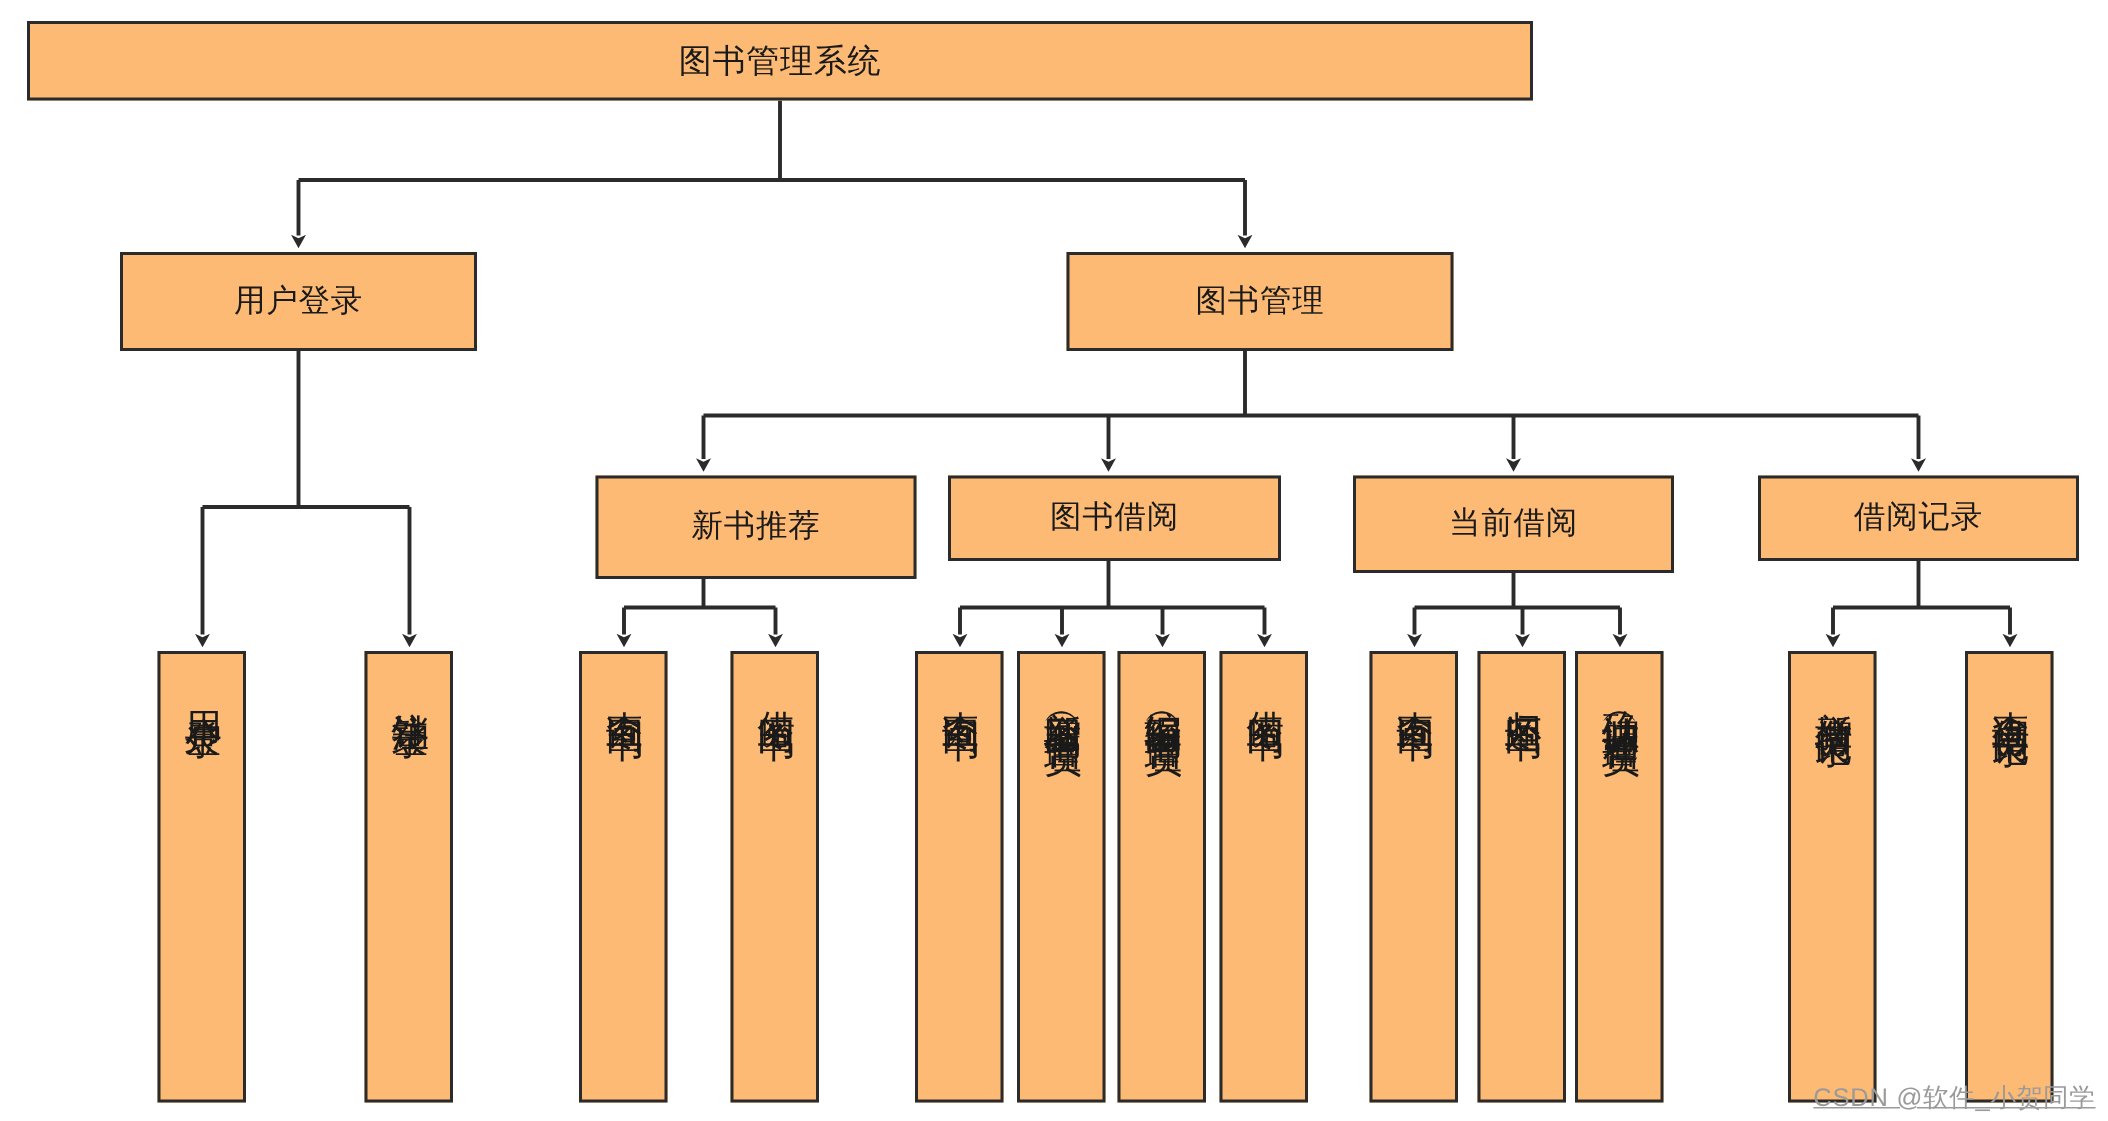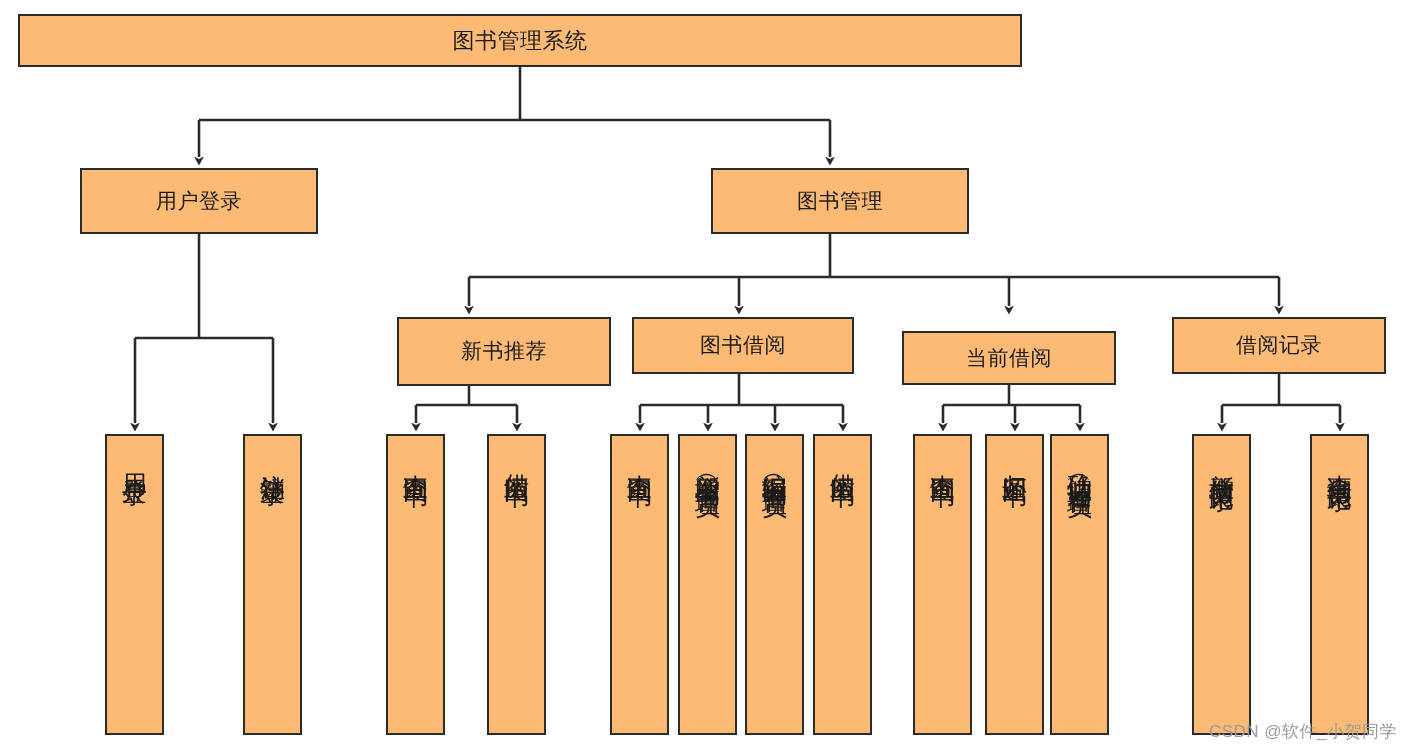--- a/index.html
+++ b/index.html
@@ -59,20 +59,21 @@
   .node.root .label { font-size: 22px; }
   #watermark {
     position: absolute;
     right: 8px;
     bottom: 4px;
     font-size: 17px;
     color: #9a9a9a;
     white-space: nowrap;
     letter-spacing: 0.5px;
     pointer-events: none;
+    text-decoration: underline;
   }
 </style>
 </head>
 <body>
 
 <div id="canvas">
   <svg id="edges" viewBox="0 0 1405 747" preserveAspectRatio="none">
     <defs>
       <marker id="arrow" markerWidth="9" markerHeight="11" refX="0.5" refY="5.2" orient="auto" markerUnits="userSpaceOnUse">
         <path d="M0,0.2 L9,5.2 L0,10.2 L2.4,5.2 Z" fill="#2b2b2b"></path>
@@ -124,21 +125,21 @@
       </div>
       <div class="node horizontal" style="left: 711px; top: 168px; width: 258px; height: 66px;">
         <span class="label">图书管理</span>
       </div>
       <div class="node horizontal" style="left: 362px; top: 317px; width: 214px; height: 69px; margin-left: 35px;">
         <span class="label">新书推荐</span>
       </div>
       <div class="node horizontal" style="left: 632px; top: 317px; width: 222px; height: 57px;">
         <span class="label">图书借阅</span>
       </div>
-      <div class="node horizontal" style="left: 902px; top: 331px; width: 214px; height: 54px;">
+      <div class="node horizontal" style="left: 902px; top: 317px; width: 214px; height: 65px;">
         <span class="label">当前借阅</span>
       </div>
       <div class="node horizontal" style="left: 1172px; top: 317px; width: 214px; height: 57px;">
         <span class="label">借阅记录</span>
       </div>
       <div class="node vertical" style="left: 105px; top: 434px; width: 59px; height: 301px;">
         <span class="label">用户登录</span>
       </div>
       <div class="node vertical" style="left: 243px; top: 434px; width: 59px; height: 301px;">
         <span class="label">注销登录</span>

